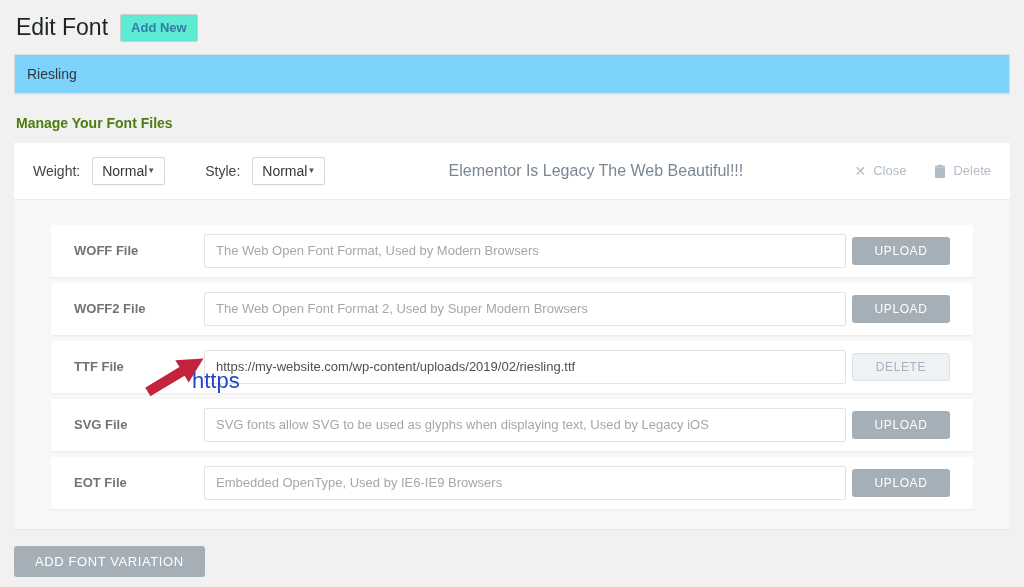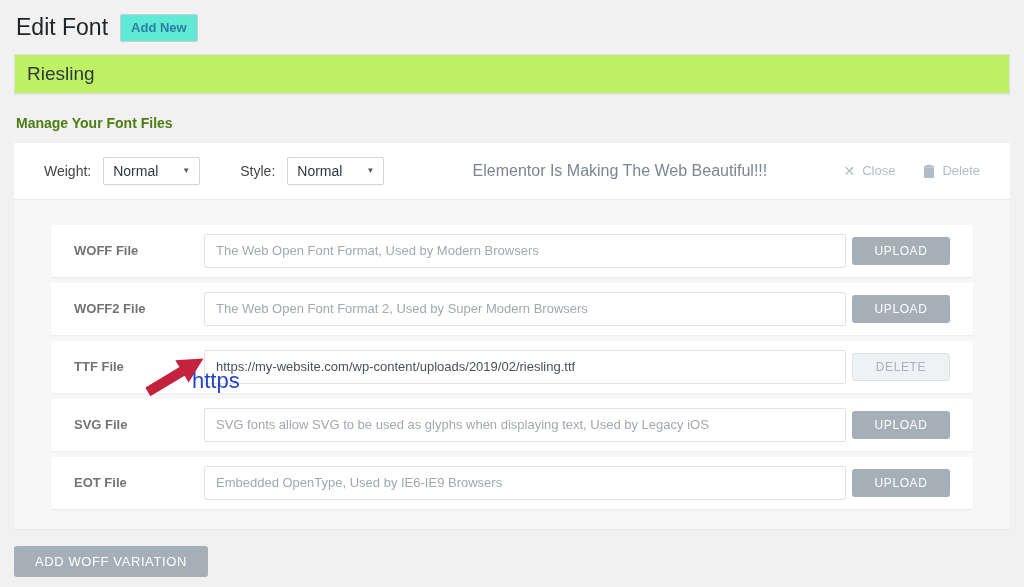--- a/index.html
+++ b/index.html
@@ -17,39 +17,39 @@
   .page-header { display: flex; gap: 12px; margin: 4px 0 12px 2px; }
   .page-title { font-size: 23px; font-weight: 400; color: #1d2327; line-height: 1.2; }
   .add-new-btn {
     background: #5eead4; border: 1px solid #ccc; color: #2f7ea3;
     font-size: 13px; font-weight: 600; padding: 5px 10px; border-radius: 2px;
     cursor: pointer; font-family: "Liberation Sans", sans-serif;
   }
 
   
   .font-name-input {
-    width: 100%; height: 40px; border: 1px solid #ddd; background: #bef264;
-    font-size: 19px; color: #32373c; padding: 0 12px; outline: none;
+    width: 100%; height: 40px; border: 1px solid #ddd; background: #7dd3fc;
+    font-size: 14px; color: #32373c; padding: 0 12px; outline: none;
     font-family: "Liberation Sans", sans-serif;
     box-shadow: 0 1px 1px rgba(0,0,0,0.04);
   }
 
   
   .section-heading { font-size: 14px; font-weight: 700; color: #4d7c0f; margin: 21px 0 12px 2px; }
 
   
   .panel { background: #fff; box-shadow: 0 1px 1px rgba(0,0,0,0.04); }
   .panel-header {
     display: flex; align-items: center; background: #fff;
-    padding: 14px 30px; height: 56px;
+    padding: 14px 19px; height: 56px;
   }
   .field-group { display: flex; align-items: center; gap: 12px; margin-right: 40px; }
   .field-label { font-size: 14px; color: #444; }
   .select-box {
-    display: flex; align-items: center; gap: 24px; background: #fff;
+    display: flex; align-items: center; gap: 0; background: #fff;
     border: 1px solid #d5d5d5; border-radius: 2px; padding: 5px 9px;
     font-size: 14px; color: #32373c; cursor: pointer;
     box-shadow: 0 1px 0 rgba(0,0,0,0.03);
   }
   .select-caret { font-size: 8px; color: #555; }
   .preview-text {
     flex: 1; text-align: center; font-size: 16px; color: #7b8691;
     white-space: nowrap; overflow: hidden;
   }
   .header-action {
@@ -121,21 +121,21 @@
           <span class="select-caret">▼</span>
         </div>
       </div>
       <div class="field-group">
         <span class="field-label">Style:</span>
         <div class="select-box">
           <span>Normal</span>
           <span class="select-caret">▼</span>
         </div>
       </div>
-      <div class="preview-text">Elementor Is Making The Web Beautiful!!!</div>
+      <div class="preview-text">Elementor Is Legacy The Web Beautiful!!!</div>
       <button class="header-action">
         <span class="x-glyph">✕</span>
         <span>Close</span>
       </button>
       <button class="header-action">
         <span style="display:inline-flex;">
           <svg width="12" height="14" viewBox="0 0 12 14">
               <path fill="#b2bcc6" d="M1 3.5h10V13a1 1 0 0 1-1 1H2a1 1 0 0 1-1-1V3.5zM4 .8h4l.5 1H11v1.4H1V1.8h2.5l.5-1z"></path>
             </svg>
         </span>
@@ -169,20 +169,20 @@
   </div>
 
   <div class="file-row">
     <span class="file-label">EOT File</span>
     <input class="file-input" type="text" placeholder="Embedded OpenType, Used by IE6-IE9 Browsers" value="" style="">
     <button class="file-btn btn-upload">UPLOAD</button>
   </div>
 </div>
   </div>
 
-  <button class="add-variation-btn">ADD WOFF VARIATION</button>
+  <button class="add-variation-btn">ADD FONT VARIATION</button>
 
 </div>
 
 <svg class="annotation-arrow" viewBox="0 0 66 32">
   <polygon points="0,11 40,11 40,3 65,16 40,29 40,21 0,21" fill="#c4233e"></polygon>
 </svg>
 <div class="annotation-text">https</div>
 
 </body></html>

